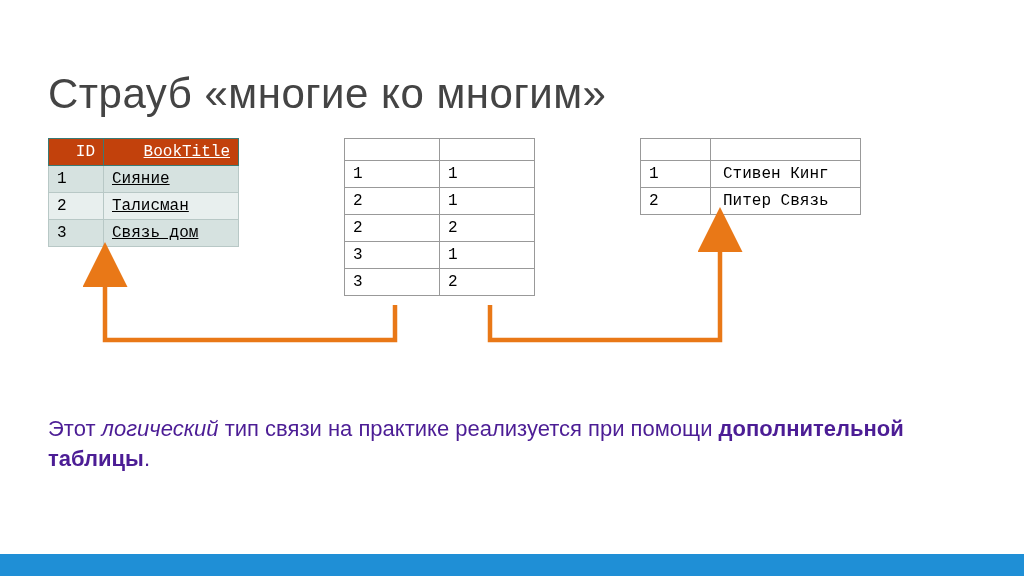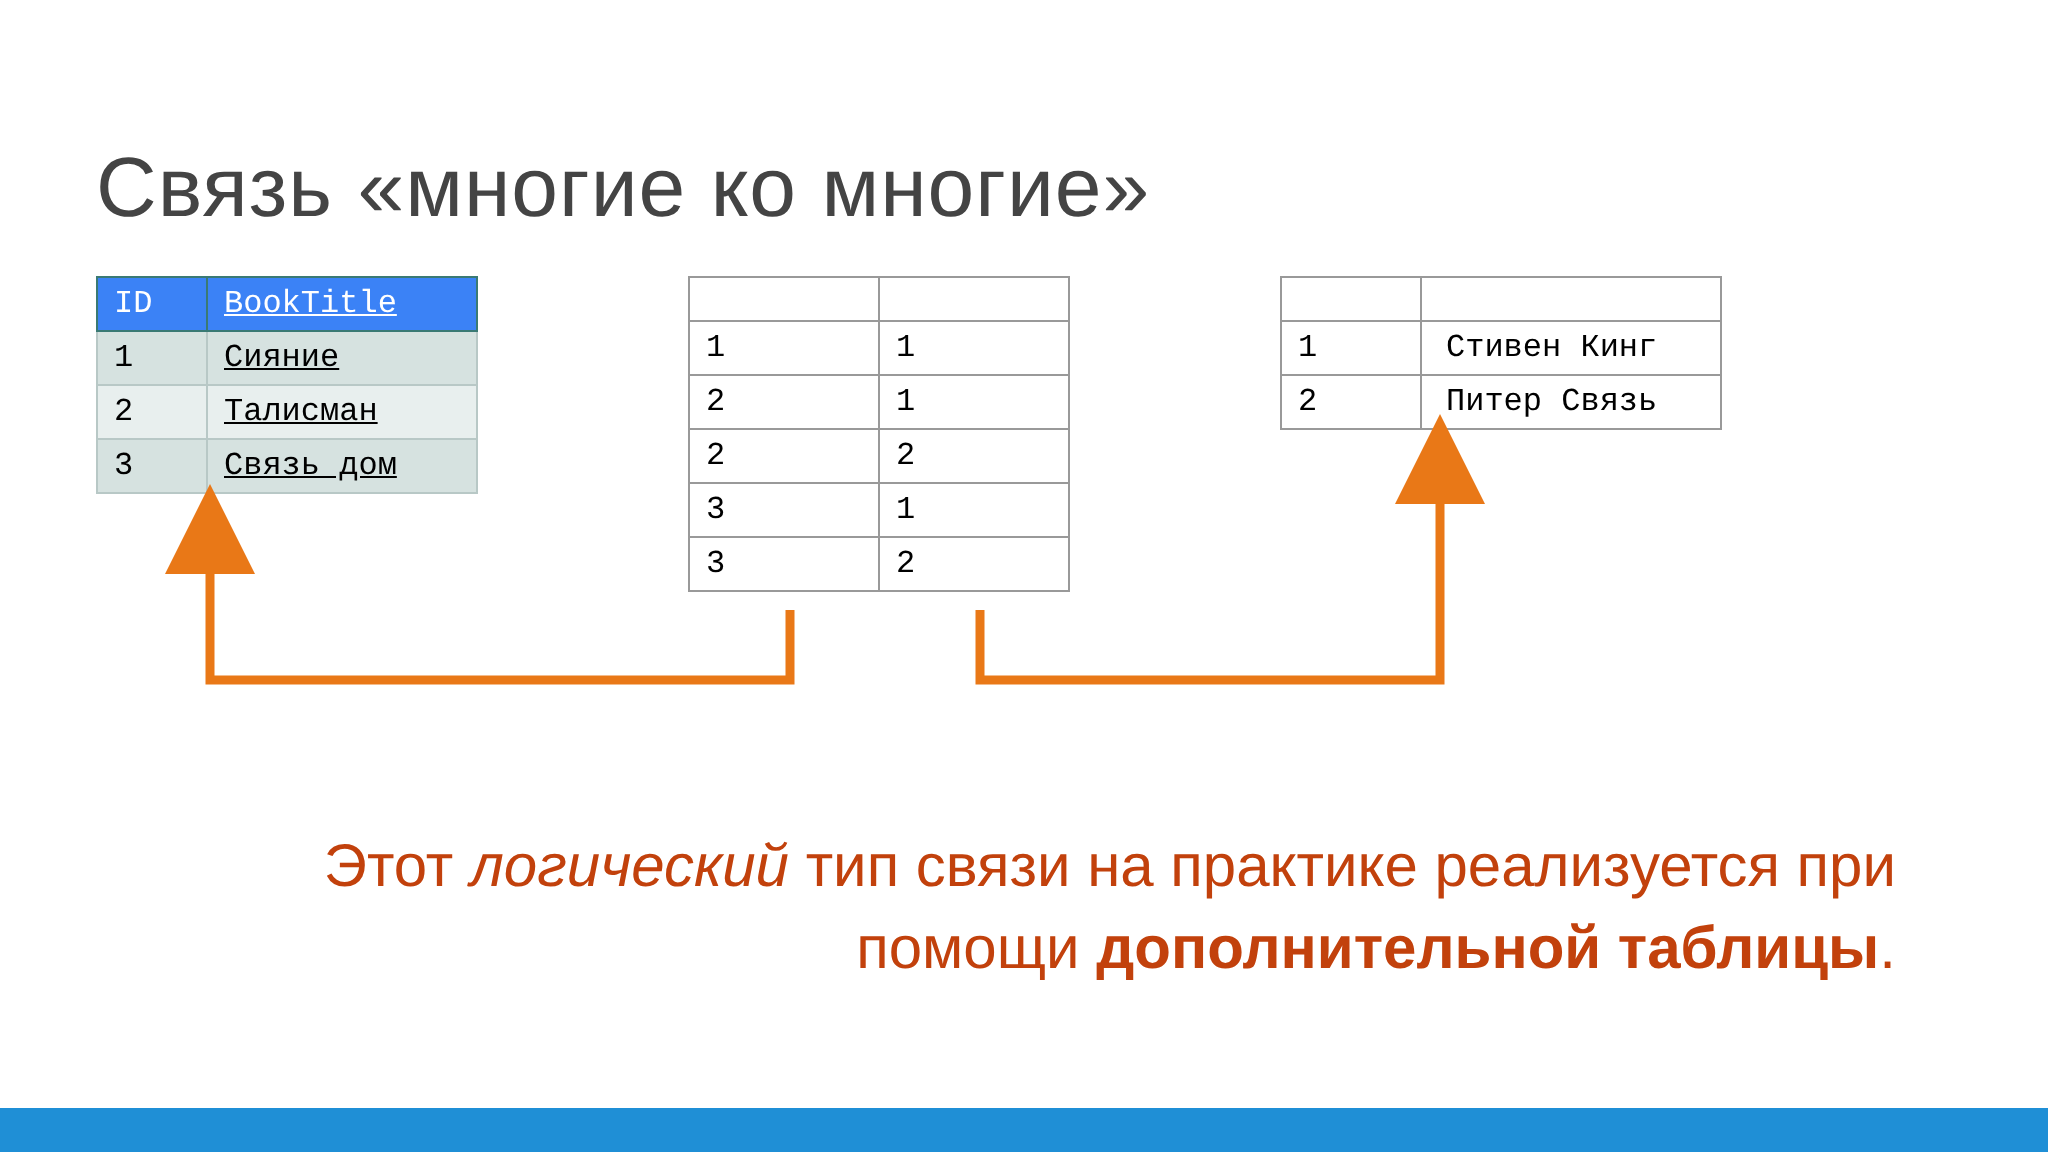--- a/index.html
+++ b/index.html
@@ -3,49 +3,49 @@
 <meta charset="utf-8">
 <style>
   * { box-sizing: border-box; margin: 0; padding: 0; }
   html, body { width: 1024px; height: 576px; font-family: "Segoe UI", Arial, sans-serif; background: #fff; overflow: hidden; }
   .slide { position: relative; width: 1024px; height: 576px; }
   .title { position: absolute; left: 48px; top: 70px; font-size: 42px; font-weight: 300; color: #444; letter-spacing: 0.5px; }
   .tables { position: absolute; left: 48px; top: 138px; display: flex; gap: 105px; align-items: flex-start; }
   table { border-collapse: collapse; font-family: "Courier New", monospace; font-size: 16px; }
   td, th { border: 1px solid #888; padding: 4px 8px; text-align: left; font-weight: normal; height: 26px; }
   
-  .t-left th { background: #3b82f6; color: #fff; border: 1px solid #3a7a74; }
+  .t-left th { background: #c2410c; color: #fff; border: 1px solid #3a7a74; text-align: right; }
   .t-left td { background: #e8efee; border: 1px solid #b8c8c6; }
   .t-left tr:nth-child(even) td { background: #d6e2e0; }
   .t-left .c1 { width: 55px; }
   .t-left .c2 { width: 135px; text-decoration: underline; }
   
   .t-mid td { border: 1px solid #999; }
   .t-mid .c1 { width: 95px; }
   .t-mid .c2 { width: 95px; }
   .t-mid .hrow td { height: 22px; }
   
   .t-right td { border: 1px solid #999; }
   .t-right .c1 { width: 70px; }
   .t-right .c2 { width: 150px; padding-left: 12px; }
   .t-right .hrow td { height: 22px; }
   
-  .desc { position: absolute; left: 48px; top: 414px; width: 900px; font-size: 30px; color: #c2410c; line-height: 1.35; text-align: right; }
+  .desc { position: absolute; left: 48px; top: 414px; width: 900px; font-size: 22px; color: #4c1d95; line-height: 1.35; }
   .desc .italic { font-style: italic; }
   .desc .bold { font-weight: 700; }
   
   .bottom-bar { position: absolute; left: 0; bottom: 0; width: 1024px; height: 22px; background: #1f8fd6; }
   
   .connectors { position: absolute; left: 0; top: 0; width: 1024px; height: 576px; pointer-events: none; }
 </style>
 </head>
 <body>
 
 <div class="slide">
-  <div class="title">Связь «многие ко многие»</div>
+  <div class="title">Страуб «многие ко многим»</div>
 
   <div class="tables">
 
     <table class="t-left">
       <tbody>
           <tr>
         <th class="c1">ID</th>
         <th class="c2">BookTitle</th>
       </tr>
       <tr>

